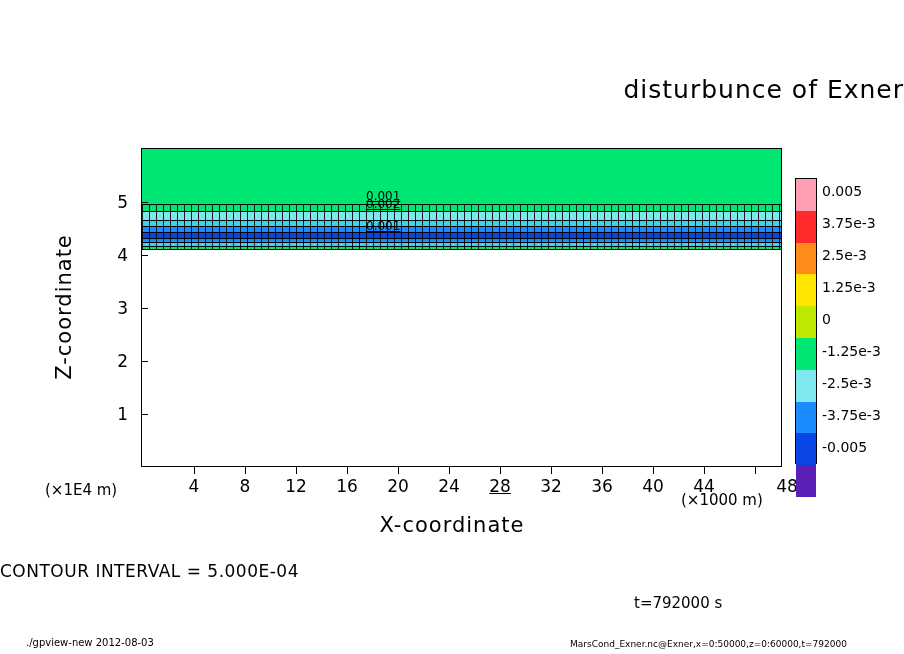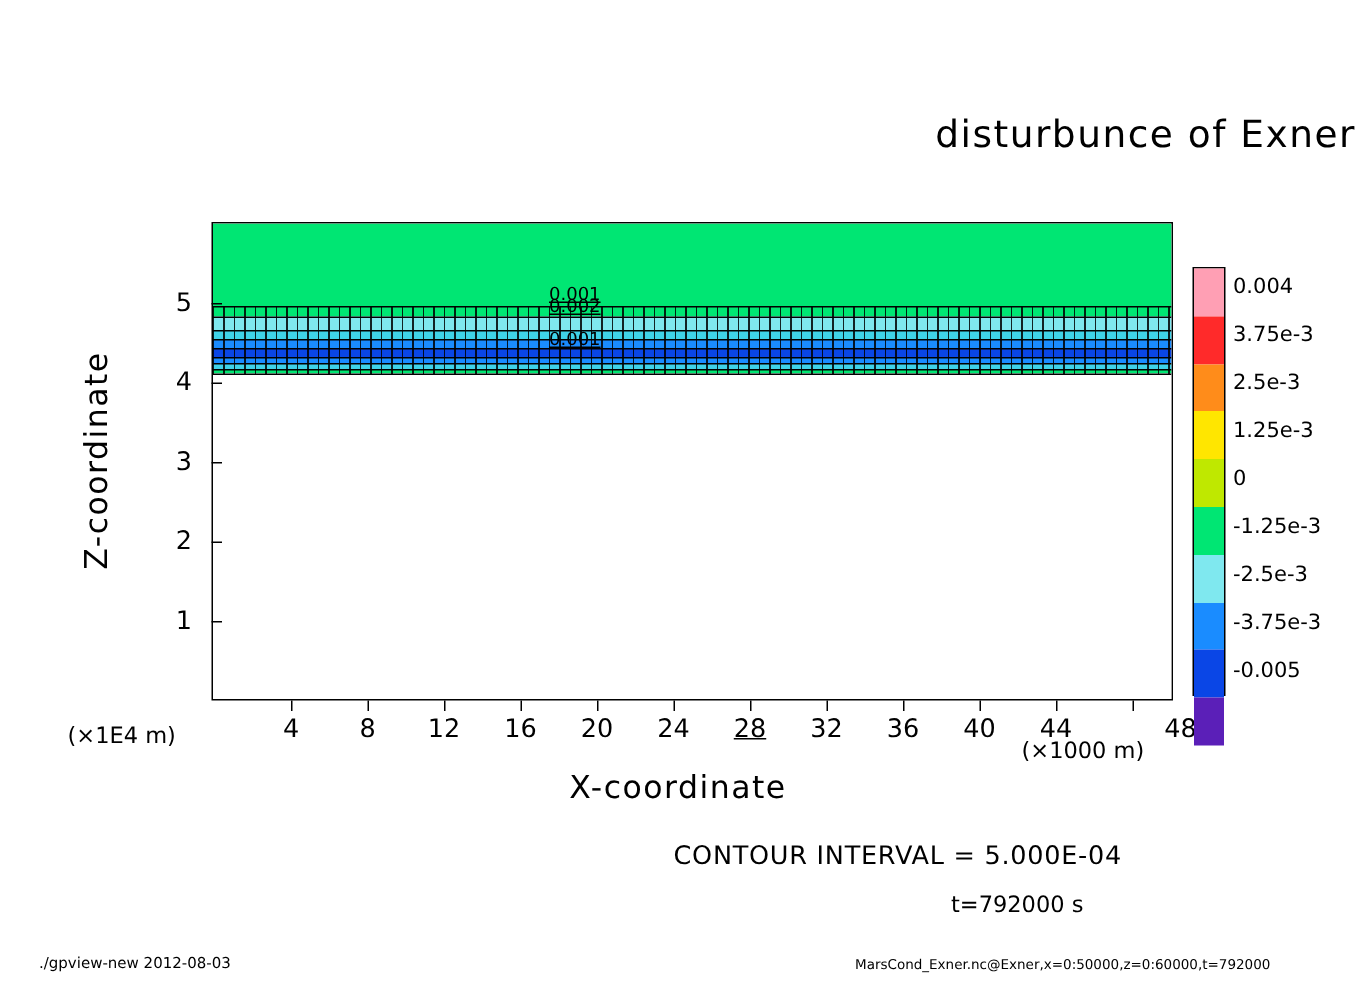--- a/index.html
+++ b/index.html
@@ -150,21 +150,21 @@
     position: absolute;
     left: 0;
     font-size: 14px;
     transform: translateY(-50%);
     white-space: nowrap;
   }
 
   
   #contour-interval {
     left: 0; top: 561px; width: 748px;
-    text-align: right;
+    text-align: left;
     font-size: 17px;
     letter-spacing: 0.5px;
   }
   #time-label {
     left: 634px; top: 594px;
     font-size: 15px;
   }
   #footer-left {
     left: 26px; top: 637px;
     font-size: 10px;
@@ -259,21 +259,21 @@
   <div class="cb-cell" style="height:31.8px; background:#ffe600;"></div>
   <div class="cb-cell" style="height:31.8px; background:#bfe800;"></div>
   <div class="cb-cell" style="height:31.8px; background:#00e673;"></div>
   <div class="cb-cell" style="height:31.8px; background:#7fe8ef;"></div>
   <div class="cb-cell" style="height:31.8px; background:#1a8cff;"></div>
   <div class="cb-cell" style="height:31.8px; background:#0a46e6;"></div>
   <div class="cb-cell" style="height:31.8px; background:#5b1fb8;"></div>
 </div>
 
 <div class="abs" id="cb-labels">
-  <div class="cb-lab" style="top:13px;">0.004</div>
+  <div class="cb-lab" style="top:13px;">0.005</div>
   <div class="cb-lab" style="top:45px;">3.75e-3</div>
   <div class="cb-lab" style="top:77px;">2.5e-3</div>
   <div class="cb-lab" style="top:109px;">1.25e-3</div>
   <div class="cb-lab" style="top:141px;">0</div>
   <div class="cb-lab" style="top:173px;">-1.25e-3</div>
   <div class="cb-lab" style="top:205px;">-2.5e-3</div>
   <div class="cb-lab" style="top:237px;">-3.75e-3</div>
   <div class="cb-lab" style="top:269px;">-0.005</div>
 </div>
 

